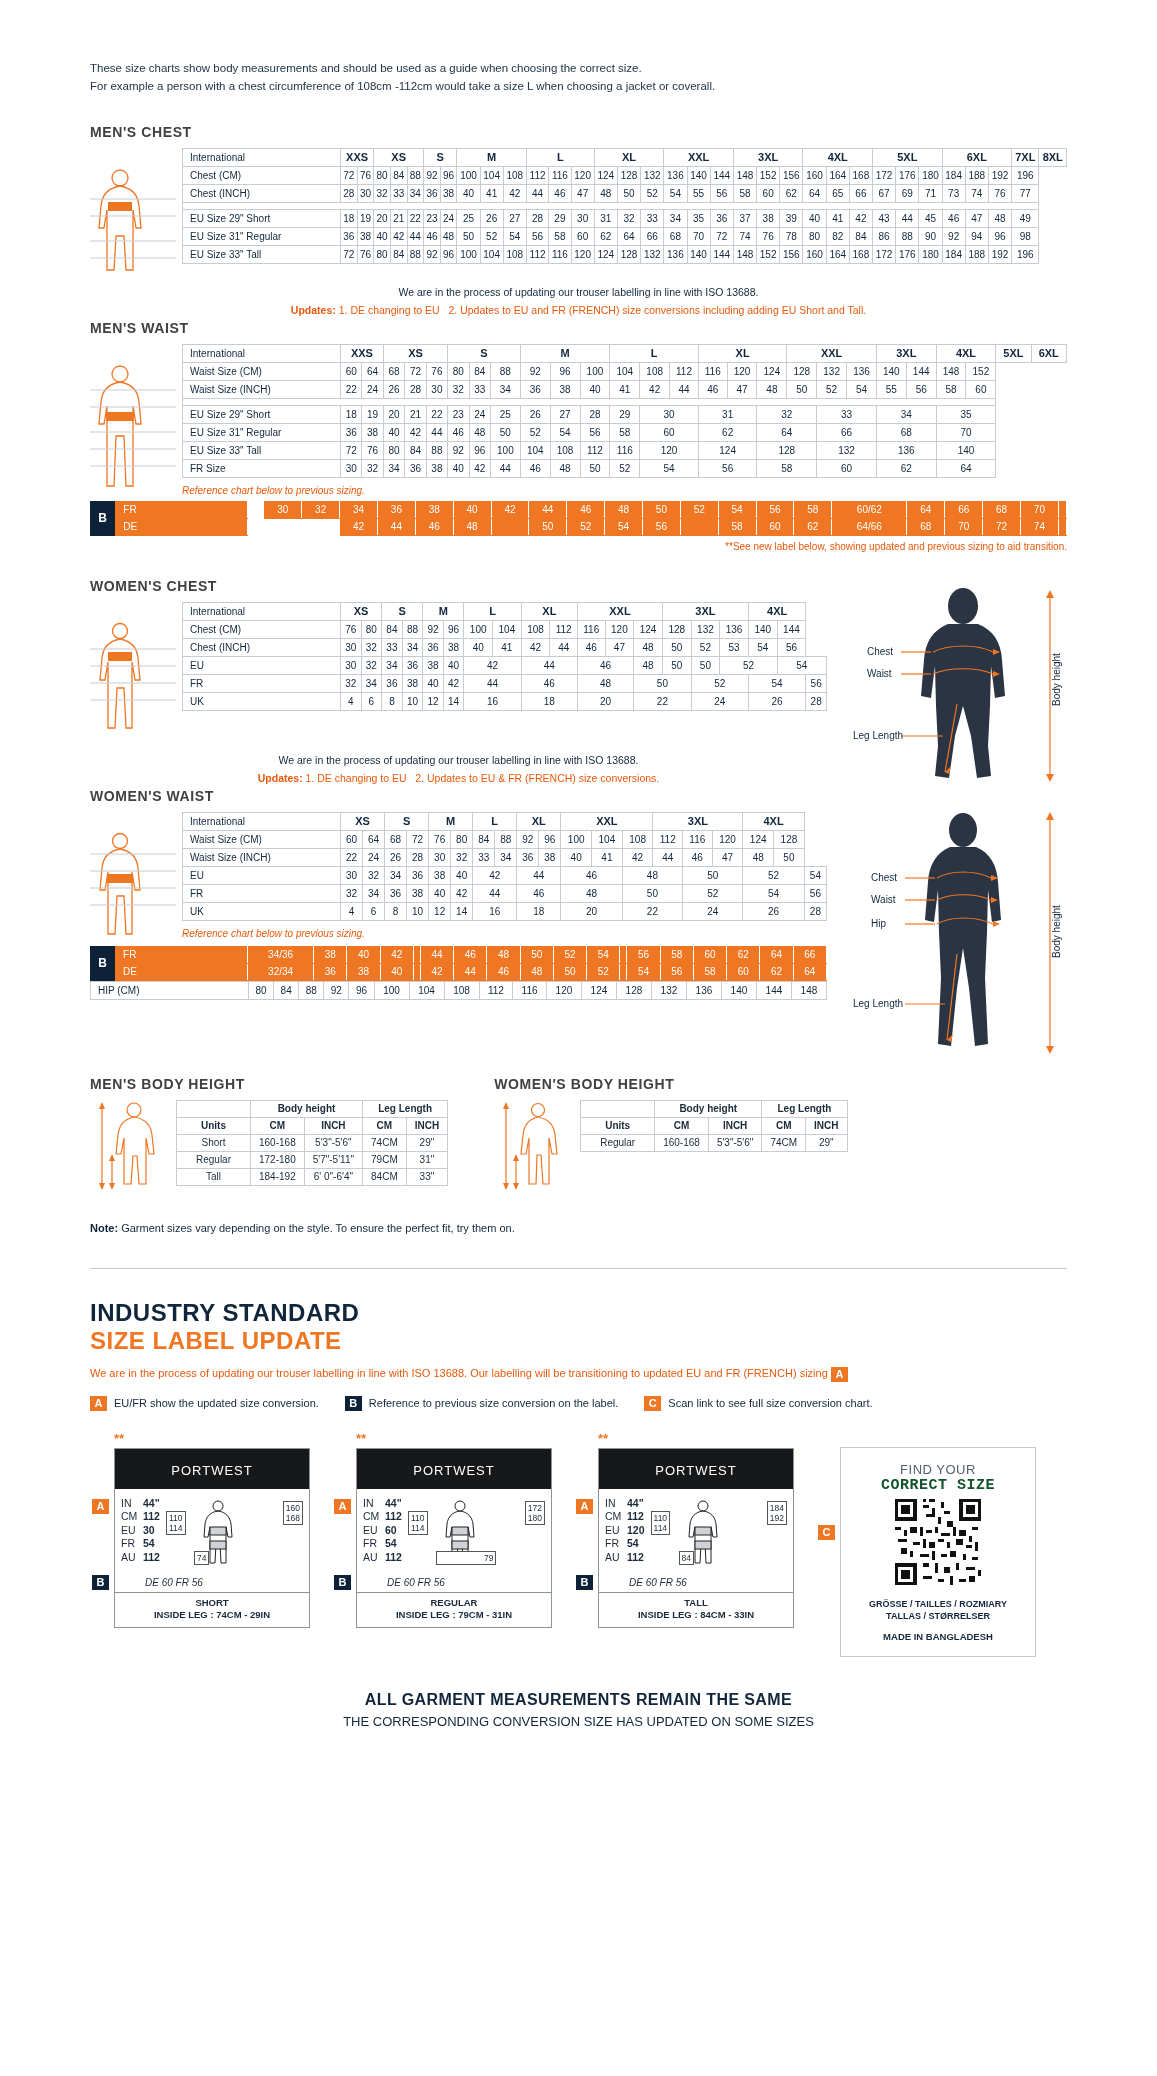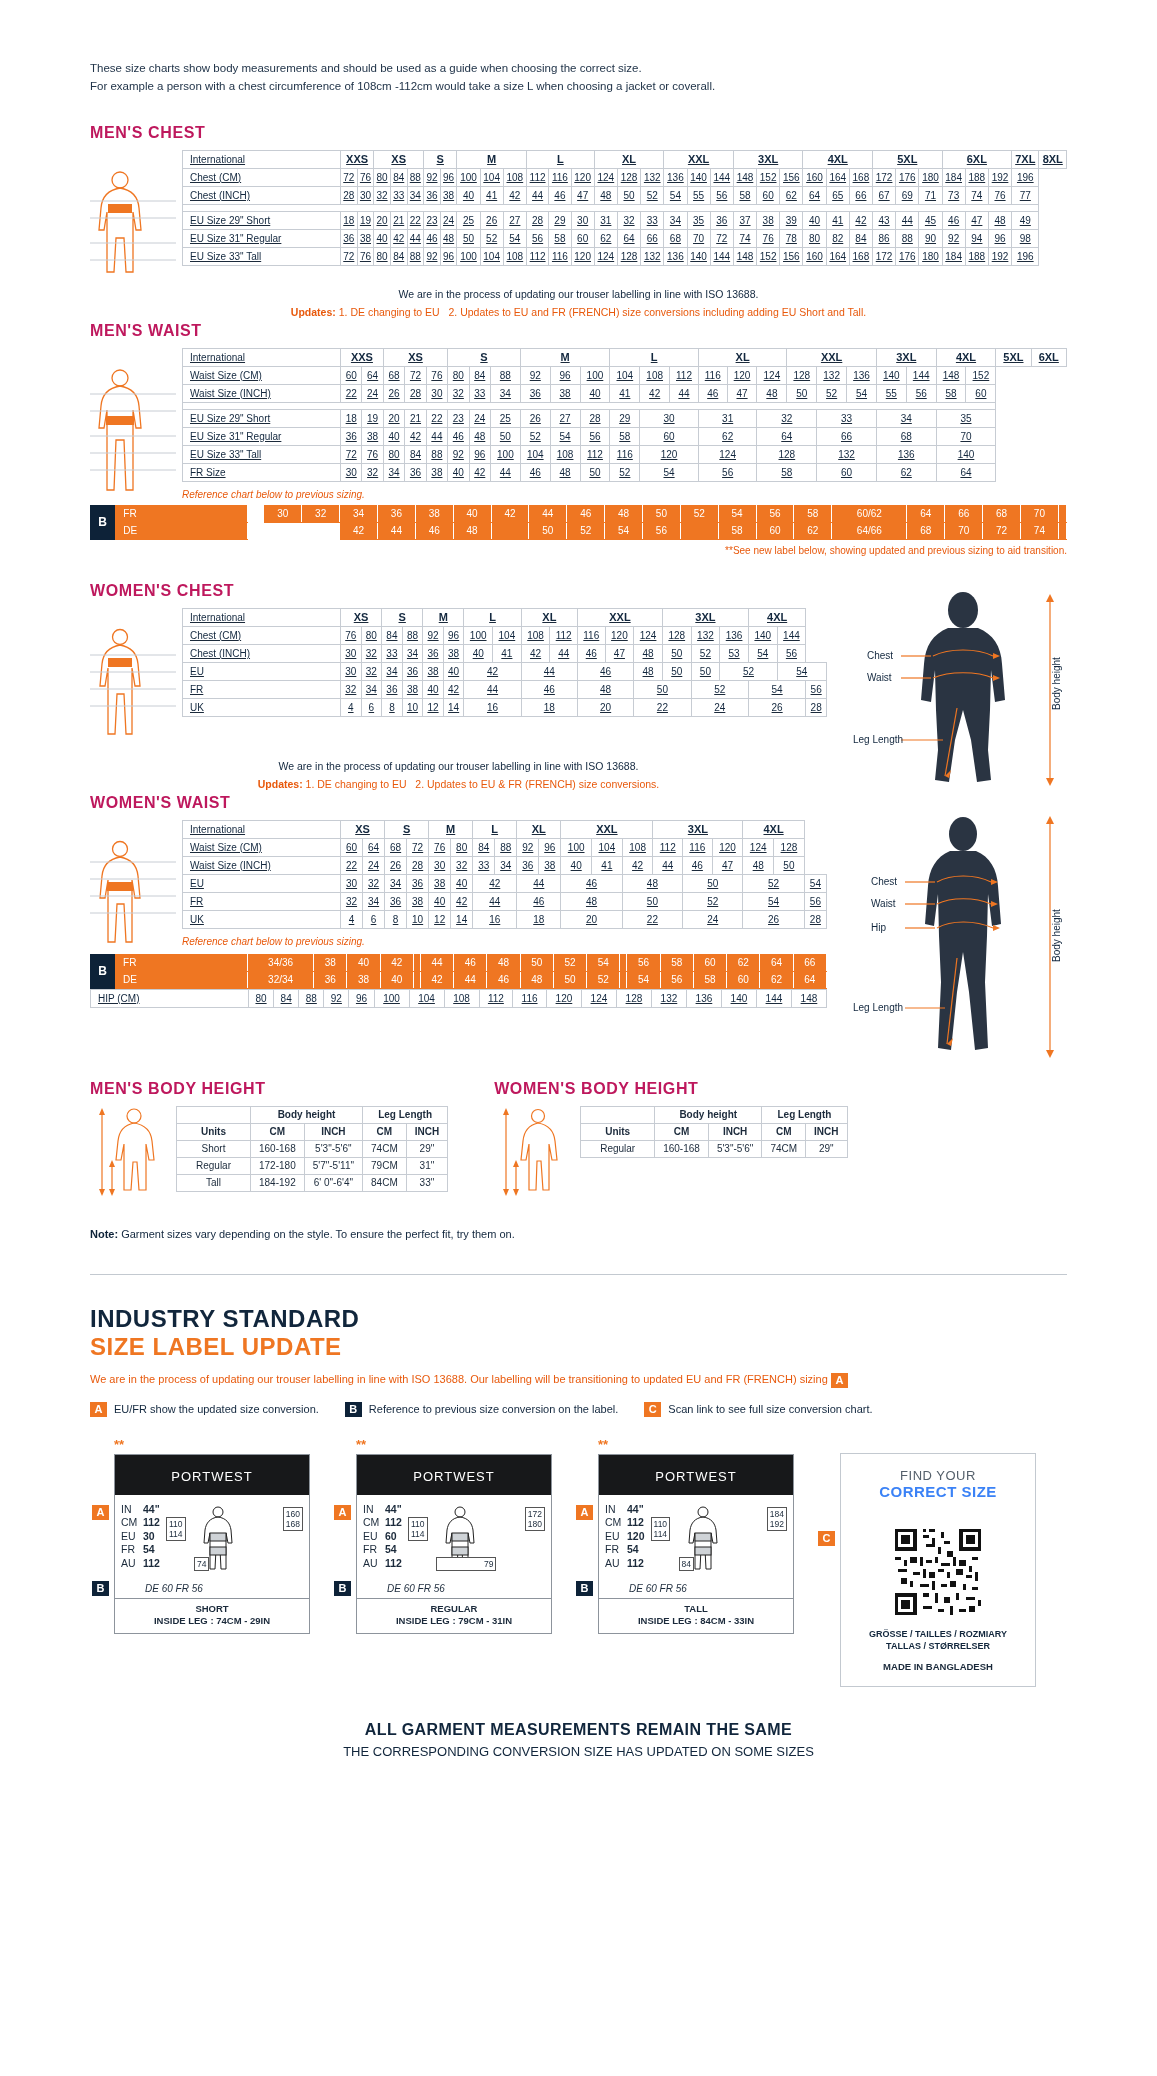--- a/index.html
+++ b/index.html
@@ -15,37 +15,36 @@
   h1.main-title {
     font-size: 31px;
     letter-spacing: 1px;
     font-weight: bold;
     color: #11263c;
     margin: 0 0 14px 0;
   }
   .intro { font-size: 11.5px; line-height: 1.55; color: #22354a; margin-bottom: 28px; }
 
   h2.section-title {
-    font-size: 16px;
+    font-size: 14px;
     letter-spacing: .6px;
     font-weight: bold;
-    color: #be185d;
+    color: #404040;
     margin: 0 0 8px 0;
     text-transform: uppercase;
   }
 
   .sec-row { display: flex; align-items: flex-start; gap: 0; }
   .fig-col { width: 92px; flex: 0 0 92px; padding-top: 18px; }
   .tbl-col { flex: 1 1 auto; }
 
   table.size {
     border-collapse: collapse;
     width: 100%;
     font-size: 10px;
-    text-decoration: underline;
   }
   table.size th, table.size td {
     border: 1px solid #c7ccd3;
     text-align: center;
     padding: 2px 1px;
     height: 17px;
     line-height: 13px;
     color: #12273e;
   }
   table.size th.lbl, table.size td.lbl {
@@ -131,21 +130,21 @@
     font-size: 11px; width: 17px; height: 15px; line-height: 15px; text-align: center;
   }
   .side-a {
     position: absolute; left: -23px; background: #ef7622; color: #fff; font-weight: bold;
     font-size: 11px; width: 17px; height: 15px; line-height: 15px; text-align: center;
   }
   .card-wrap { position: relative; padding-left: 0; }
 
   .qr-card { width: 196px; border: 1px solid #c3c9d0; text-align: center; padding: 14px 10px; }
   .qr-t1 { font-size: 13px; color: #55606b; letter-spacing: .5px; }
-  .qr-t2 { font-size: 15px; font-weight: bold; color: #3b82f6; letter-spacing: .5px; margin-bottom: 26px; }
+  .qr-t2 { font-size: 15px; font-weight: bold; color: #14532d; letter-spacing: .5px; margin-bottom: 2px; font-family: Liberation Mono, monospace; }
   .qr-img { width: 92px; height: 92px; margin: 0 auto 10px auto; }
   .qr-sub { font-size: 9px; font-weight: bold; color: #11263c; line-height: 12px; }
   .qr-made { font-size: 9.5px; font-weight: bold; margin-top: 9px; }
 
   .bottom-1 { text-align: center; font-size: 16px; font-weight: bold; color: #11263c; margin-top: 34px; letter-spacing: .4px; }
   .bottom-2 { text-align: center; font-size: 13px; color: #11263c; margin-top: 5px; }
 
   .fig svg, .right-col svg { display: block; }
   .measure-label { font-size: 10px; fill: #12273e; }
 </style>

